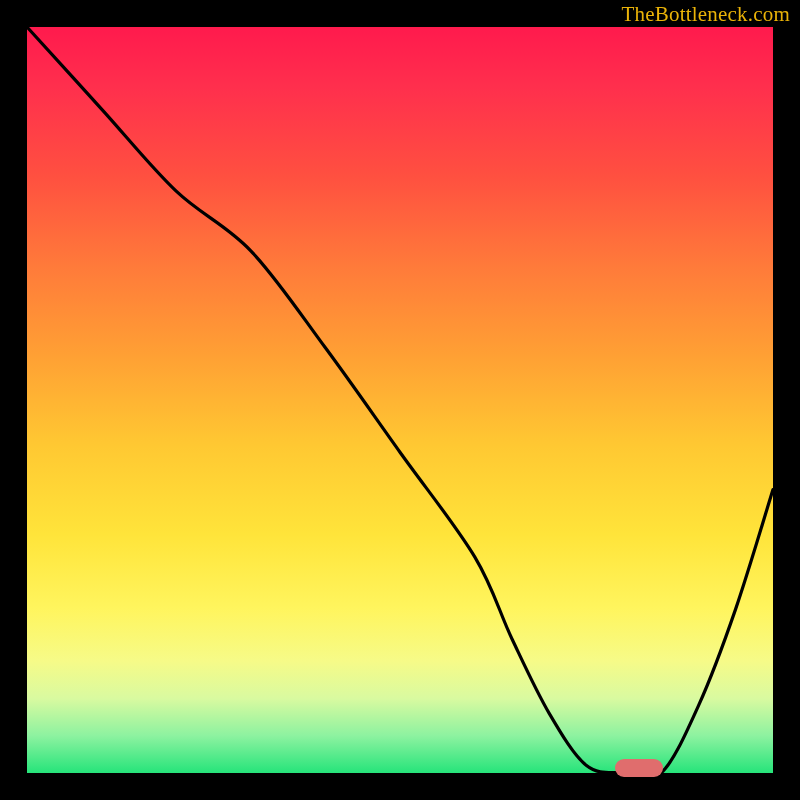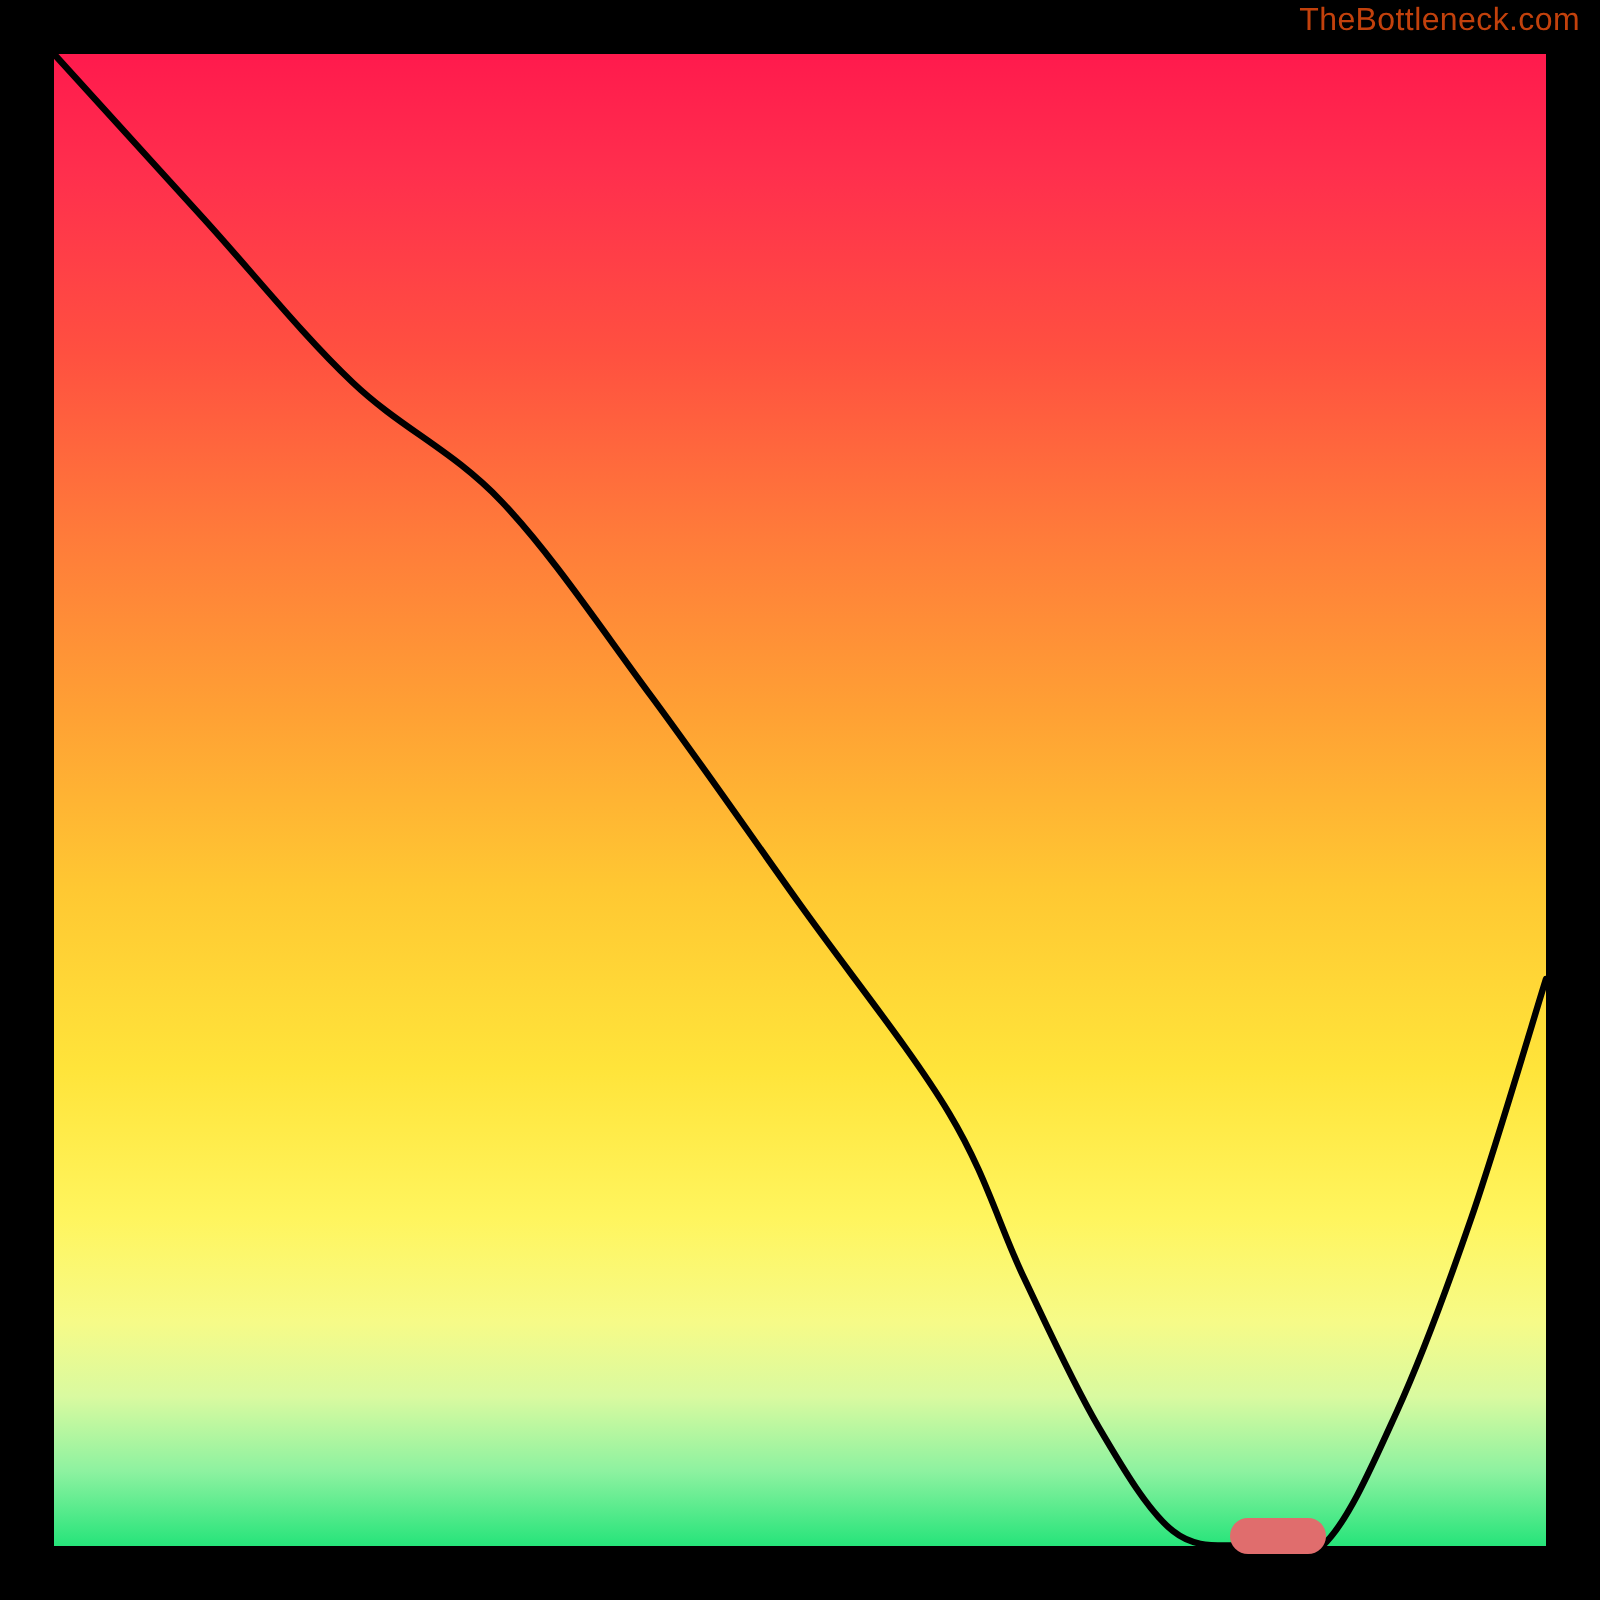--- a/index.html
+++ b/index.html
@@ -38,25 +38,26 @@
       #f6fb88 85%,
       #d9faa0 90%,
       #8df2a0 95%,
       #26e47a 100%
     );
   }
   .watermark {
     position: absolute;
     top: 2px;
     right: 10px;
-    color: #c2410c;
-    font-size: 16px;
+    color: #eab308;
+    font-size: 21px;
     font-weight: 500;
     letter-spacing: 0.2px;
     user-select: none;
+    font-family: Liberation Serif, serif;
   }
   svg.curve {
     position: absolute;
     left: 0;
     top: 0;
     width: 746px;
     height: 746px;
     overflow: visible;
   }
   .marker {

